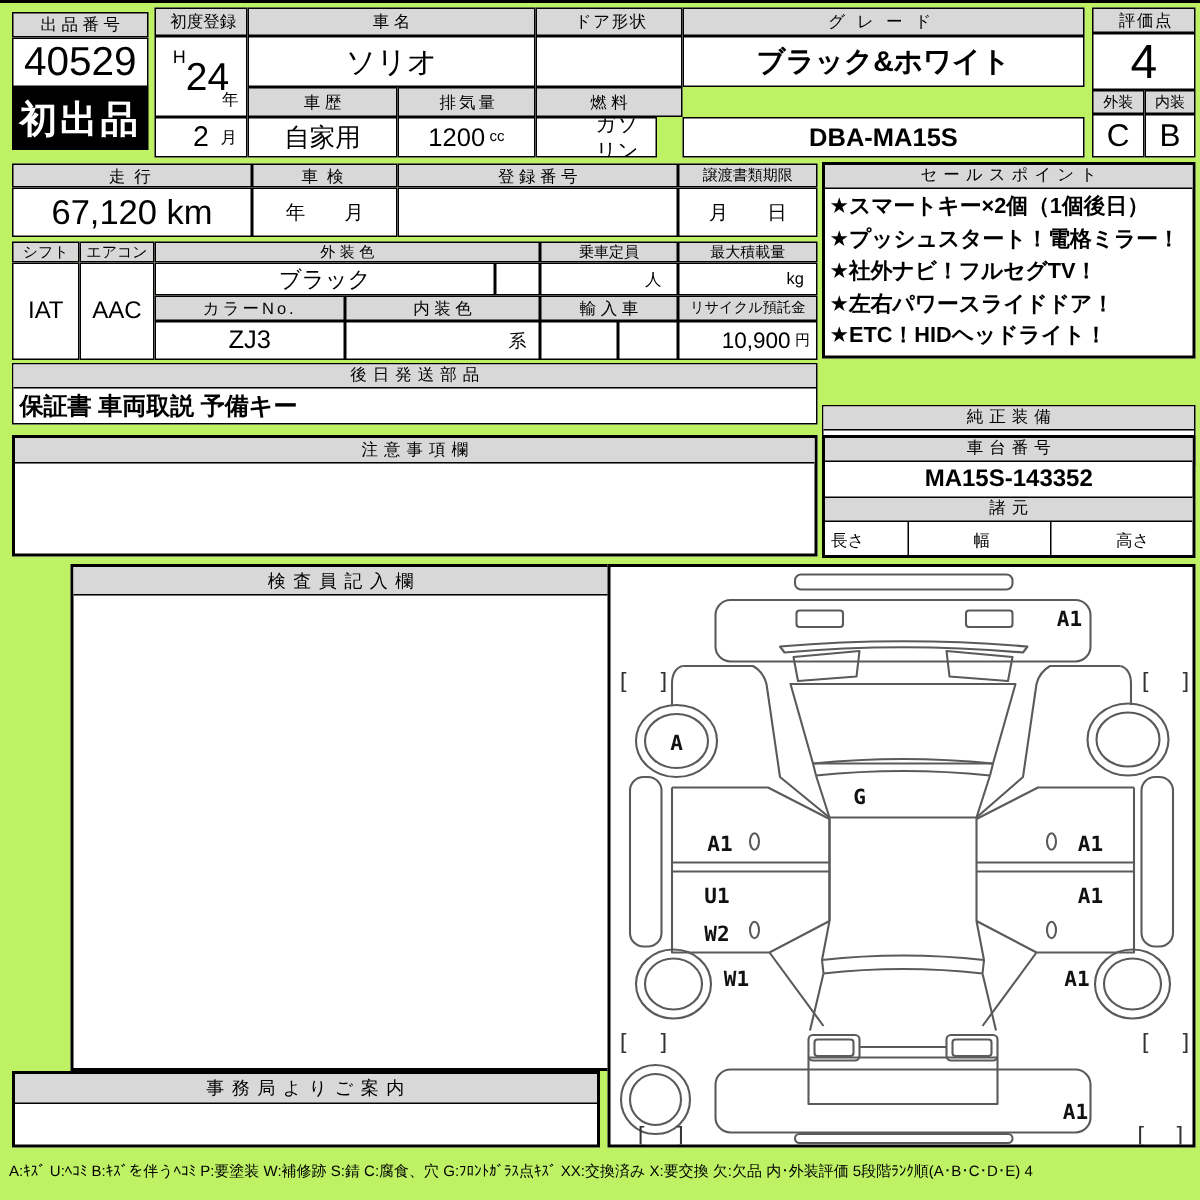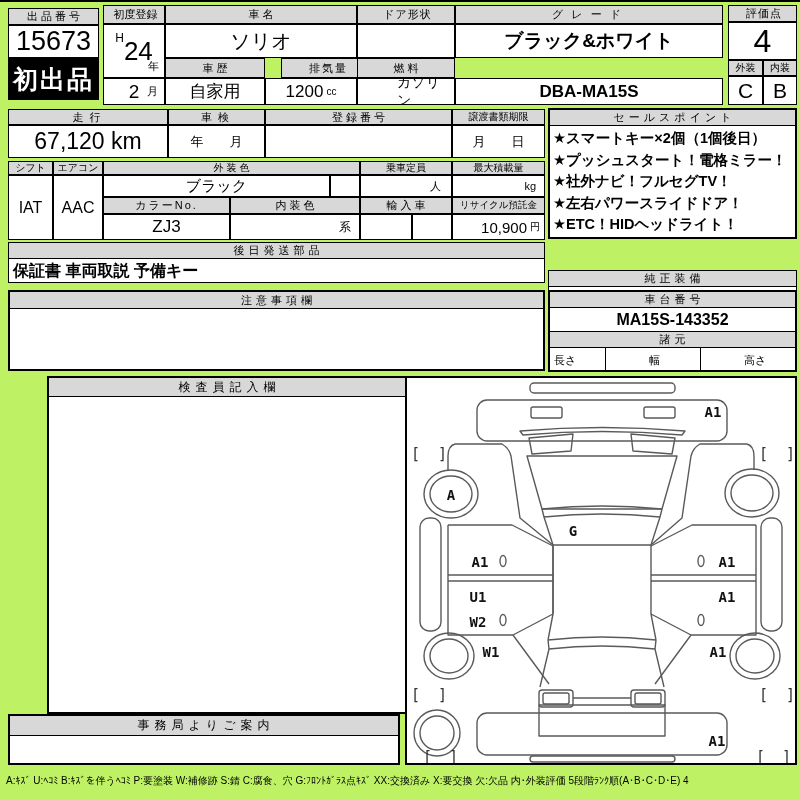--- a/index.html
+++ b/index.html
@@ -25,21 +25,21 @@
   svg text.dlabel{font-family:"DejaVu Sans Mono","Liberation Mono",monospace;font-size:14px;font-weight:700;fill:#111;}
   svg text.bracket{font-family:"DejaVu Sans Mono","Liberation Mono",monospace;font-size:15px;fill:#333;}
 </style>
 </head>
 <body>
 
 <div class="sheet">
   <div style="position:absolute;left:0;top:0;width:800px;height:2px;background:#000;"></div>
 
   <div class="hcell" style="left:8px;top:8px;width:91px;height:17px;">出品番号</div>
-  <div class="cell big-num" style="left:8px;top:25px;width:91px;height:33px;font-size:27px;">15673</div>
+  <div class="cell big-num" style="left:8px;top:25px;width:91px;height:33px;font-size:27px;">40529</div>
   <div class="blackbox" style="left:8px;top:58px;width:91px;height:42px;">初出品</div>
 
   <div class="hcell" style="left:103px;top:5px;width:62px;height:19px;letter-spacing:0;">初度登録</div>
   <div class="hcell" style="left:165px;top:5px;width:192px;height:19px;">車名</div>
   <div class="hcell" style="left:357px;top:5px;width:98px;height:19px;letter-spacing:1px;">ドア形状</div>
   <div class="hcell" style="left:455px;top:5px;width:268px;height:19px;letter-spacing:8px;">グレード</div>
 
   <div class="cell" style="left:103px;top:24px;width:62px;height:54px;">
     <span style="font-size:12px;align-self:flex-start;margin-top:6px;">H</span>
     <span style="font-size:26px;">24</span>
@@ -47,29 +47,29 @@
   </div>
   <div class="cell" style="left:103px;top:78px;width:62px;height:27px;">
     <span style="font-size:19px;">2</span>
     <span style="position:absolute;right:6px;bottom:5px;font-size:11px;">月</span>
   </div>
   <div class="cell" style="left:165px;top:24px;width:192px;height:34px;font-size:20px;">ソリオ</div>
   <div class="cell" style="left:357px;top:24px;width:98px;height:34px;"></div>
   <div class="cell bold" style="left:455px;top:24px;width:268px;height:34px;font-size:19px;">ブラック&amp;ホワイト</div>
 
   <div class="hcell" style="left:165px;top:58px;width:100px;height:20px;">車歴</div>
-  <div class="hcell" style="left:265px;top:58px;width:92px;height:20px;letter-spacing:2px;margin-left:16px;">排気量</div>
+  <div class="hcell" style="left:265px;top:58px;width:92px;height:20px;letter-spacing:2px;">排気量</div>
   <div class="hcell" style="left:357px;top:58px;width:98px;height:20px;">燃料</div>
 
   <div class="cell" style="left:165px;top:78px;width:100px;height:27px;font-size:17px;">自家用</div>
   <div class="cell" style="left:265px;top:78px;width:92px;height:27px;">
     <span style="font-size:17px;">1200</span>
     <span class="unit">cc</span>
   </div>
-  <div class="cell" style="left:357px;top:78px;width:98px;height:27px;font-size:14px;padding-left:39px;">ガソリン</div>
+  <div class="cell" style="left:357px;top:78px;width:81px;height:27px;font-size:14px;padding-left:39px;">ガソリン</div>
   <div class="cell bold" style="left:455px;top:78px;width:268px;height:27px;font-size:17px;">DBA-MA15S</div>
 
   <div class="hcell" style="left:728px;top:5px;width:69px;height:17px;letter-spacing:1px;">評価点</div>
   <div class="cell" style="left:728px;top:22px;width:69px;height:38px;font-size:32px;">4</div>
   <div class="hcell tight" style="left:728px;top:60px;width:35px;height:16px;font-size:10px;">外装</div>
   <div class="hcell tight" style="left:763px;top:60px;width:34px;height:16px;font-size:10px;">内装</div>
   <div class="cell" style="left:728px;top:76px;width:35px;height:29px;font-size:21px;">C</div>
   <div class="cell" style="left:763px;top:76px;width:34px;height:29px;font-size:21px;">B</div>
 
   <div class="hcell" style="left:8px;top:109px;width:160px;height:16px;letter-spacing:6px;">走行</div>

